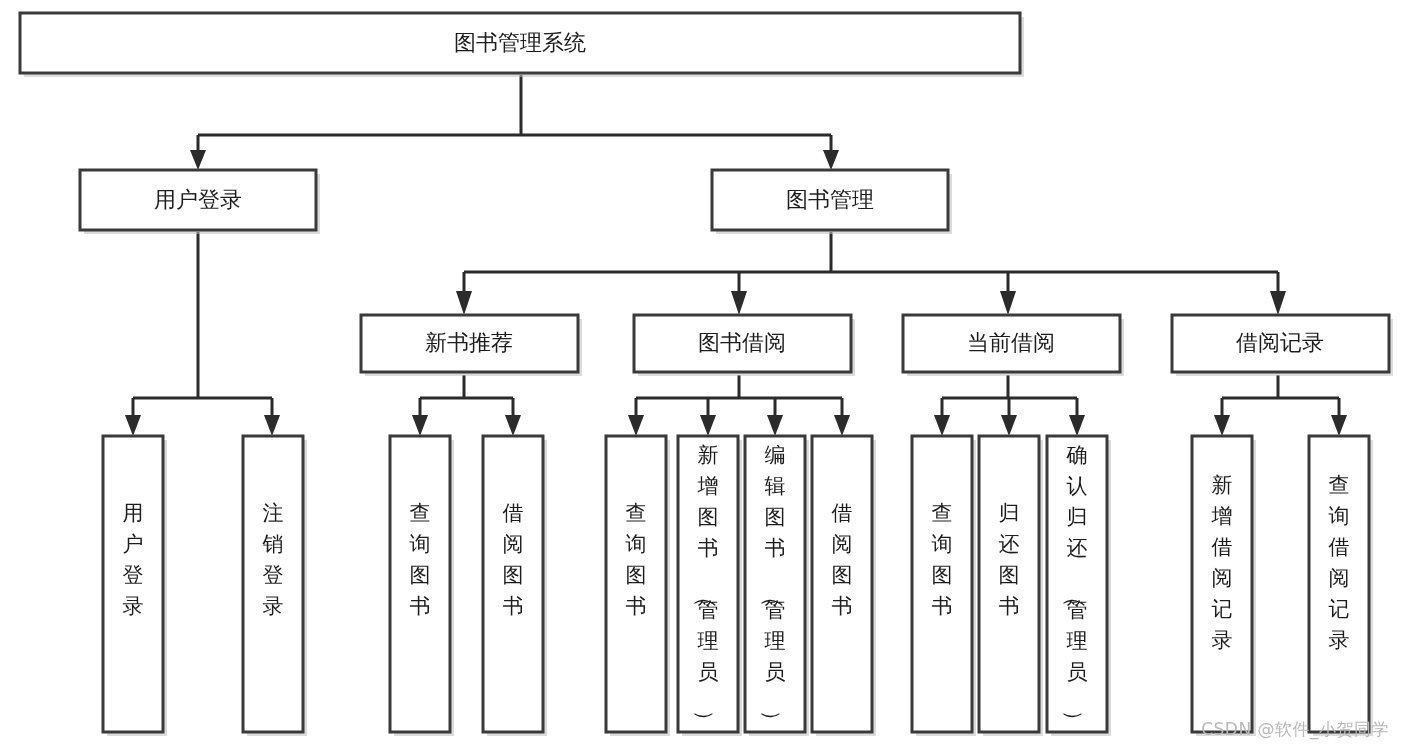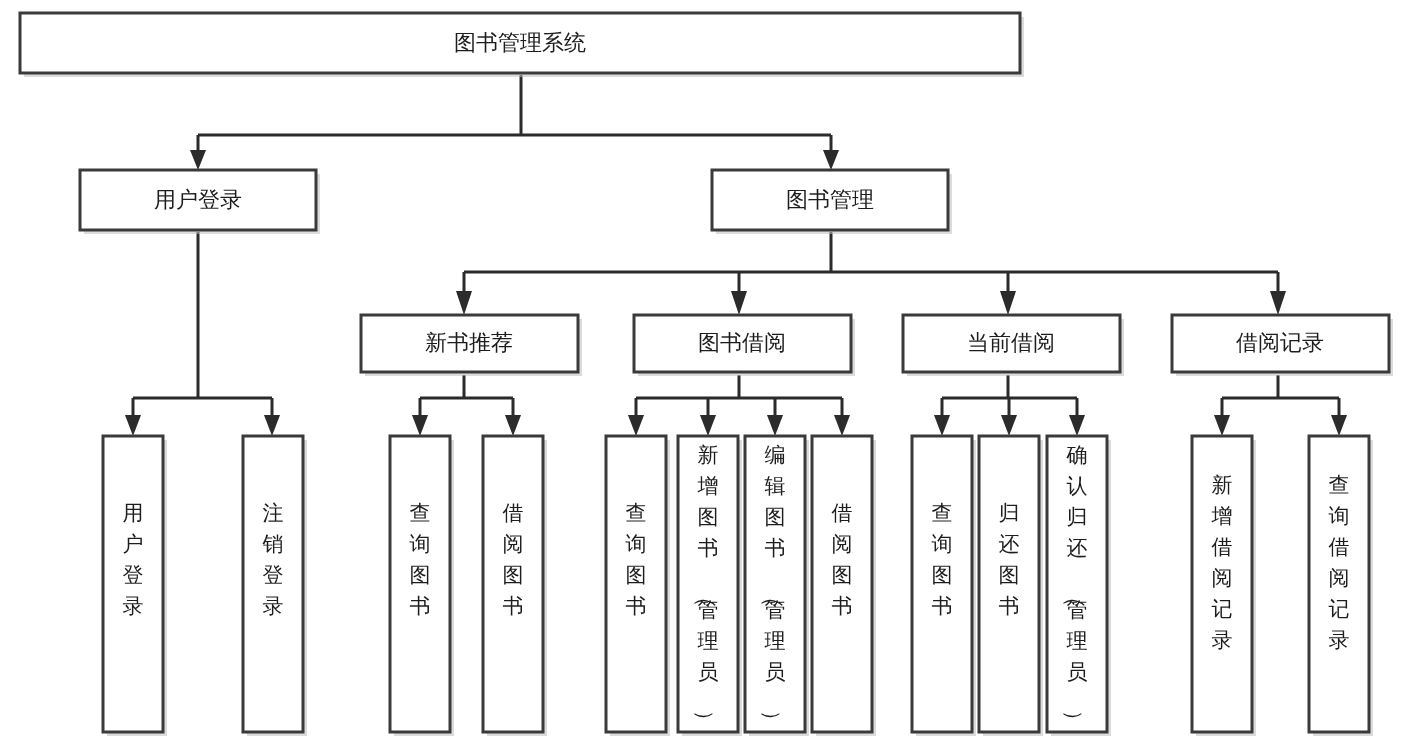--- a/index.html
+++ b/index.html
@@ -253,13 +253,14 @@
     </g>
 
     <g>
       <rect class="node-shadow" x="1313" y="440" width="60" height="296"></rect>
       <rect class="node-rect" x="1309" y="436" width="60" height="296"></rect>
       <text class="node-label-vertical" x="1339" y="492"><tspan x="1339" dy="0">查</tspan><tspan x="1339" dy="31">询</tspan><tspan x="1339" dy="31">借</tspan><tspan x="1339" dy="31">阅</tspan><tspan x="1339" dy="31">记</tspan><tspan x="1339" dy="31">录</tspan></text>
     </g>
 
   </svg>
 
+  <div class="watermark-text">CSDN @软件_小贺同学</div>
 </div>
 
 </body></html>

